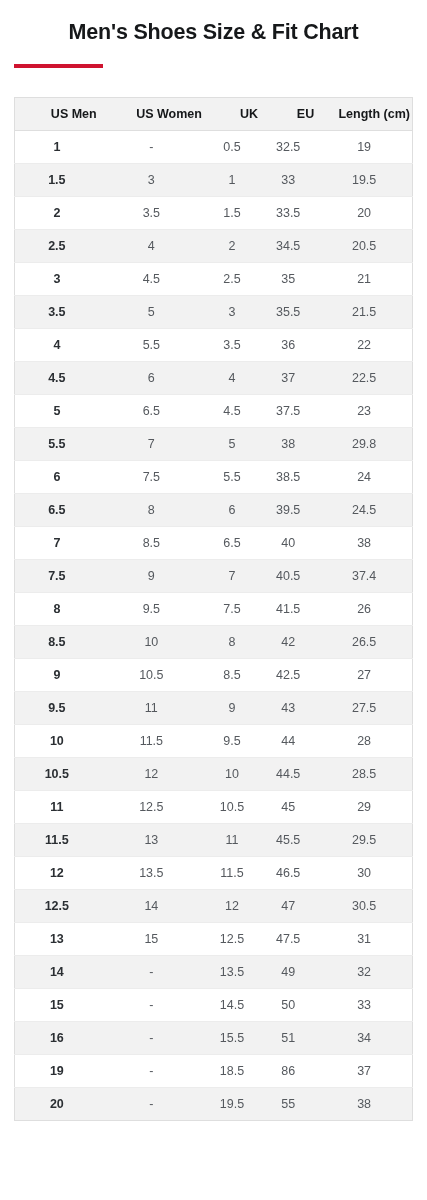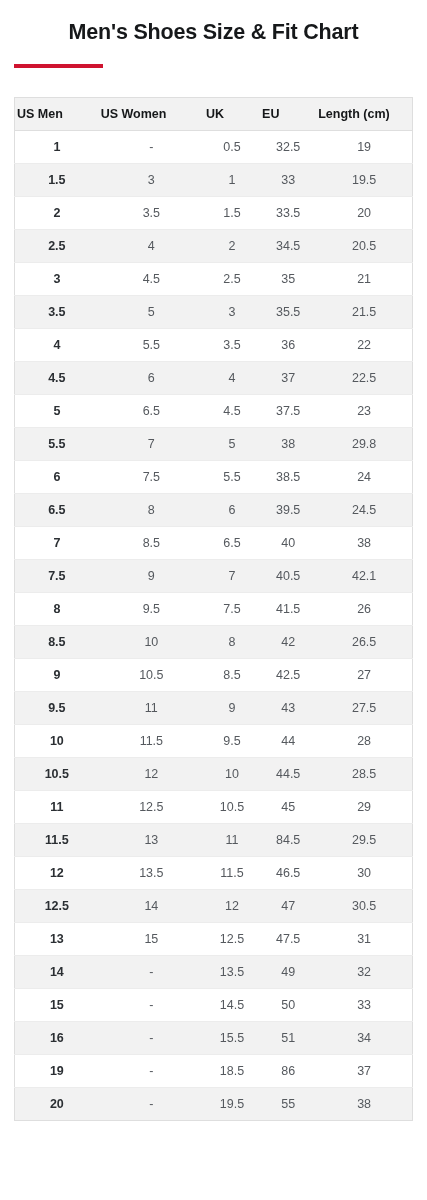--- a/index.html
+++ b/index.html
@@ -48,21 +48,21 @@
     border-collapse: collapse;
     border: 1px solid #dedede;
     table-layout: fixed;
   }
   table.size-chart thead th {
     background: #f2f2f2;
     color: #16181a;
     font-size: 12.5px;
     font-weight: bold;
     padding: 9px 2px;
-    text-align: left;
+    text-align: right;
     border-bottom: 1px solid #dedede;
     white-space: nowrap;
   }
   table.size-chart tbody td {
     font-size: 12.5px;
     text-align: center;
     padding: 9px 2px;
     color: #55595e;
     border-bottom: 1px solid #ececec;
     white-space: nowrap;
@@ -197,21 +197,21 @@
             <td>8.5</td>
             <td>6.5</td>
             <td>40</td>
             <td>38</td>
           </tr>
           <tr>
             <td class="col-usmen">7.5</td>
             <td>9</td>
             <td>7</td>
             <td>40.5</td>
-            <td>42.1</td>
+            <td>37.4</td>
           </tr>
           <tr>
             <td class="col-usmen">8</td>
             <td>9.5</td>
             <td>7.5</td>
             <td>41.5</td>
             <td>26</td>
           </tr>
           <tr>
             <td class="col-usmen">8.5</td>
@@ -252,21 +252,21 @@
             <td class="col-usmen">11</td>
             <td>12.5</td>
             <td>10.5</td>
             <td>45</td>
             <td>29</td>
           </tr>
           <tr>
             <td class="col-usmen">11.5</td>
             <td>13</td>
             <td>11</td>
-            <td>84.5</td>
+            <td>45.5</td>
             <td>29.5</td>
           </tr>
           <tr>
             <td class="col-usmen">12</td>
             <td>13.5</td>
             <td>11.5</td>
             <td>46.5</td>
             <td>30</td>
           </tr>
           <tr>

